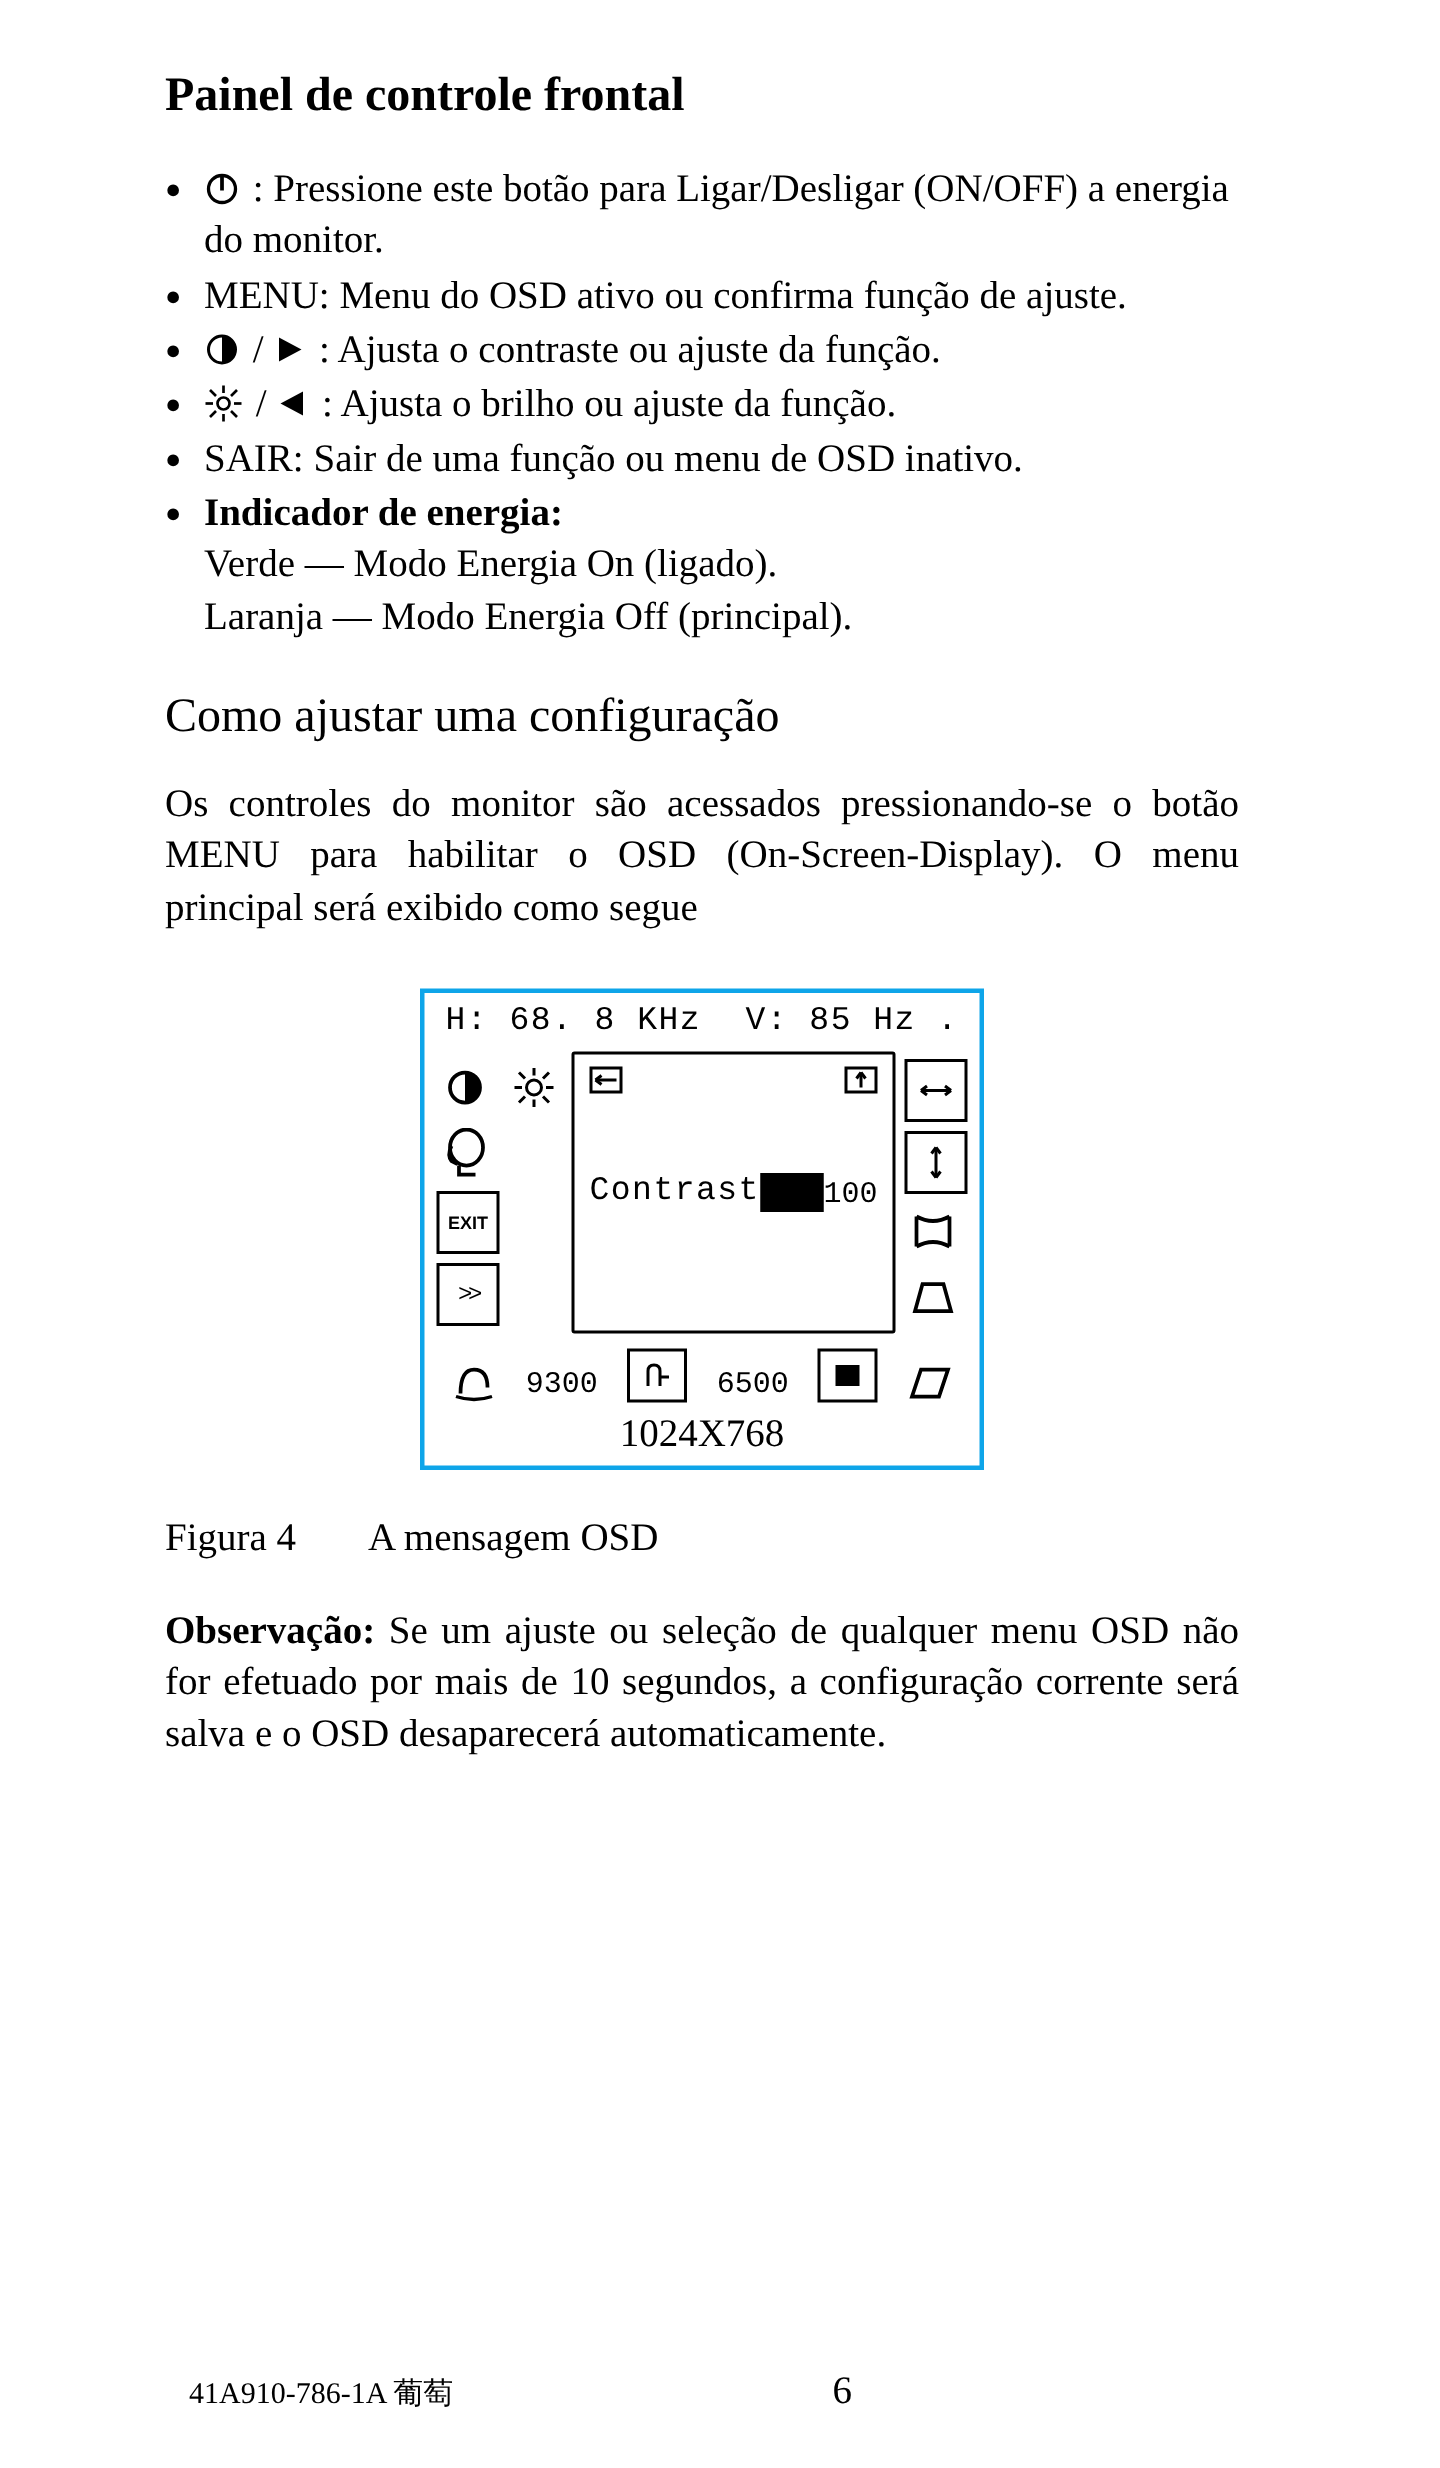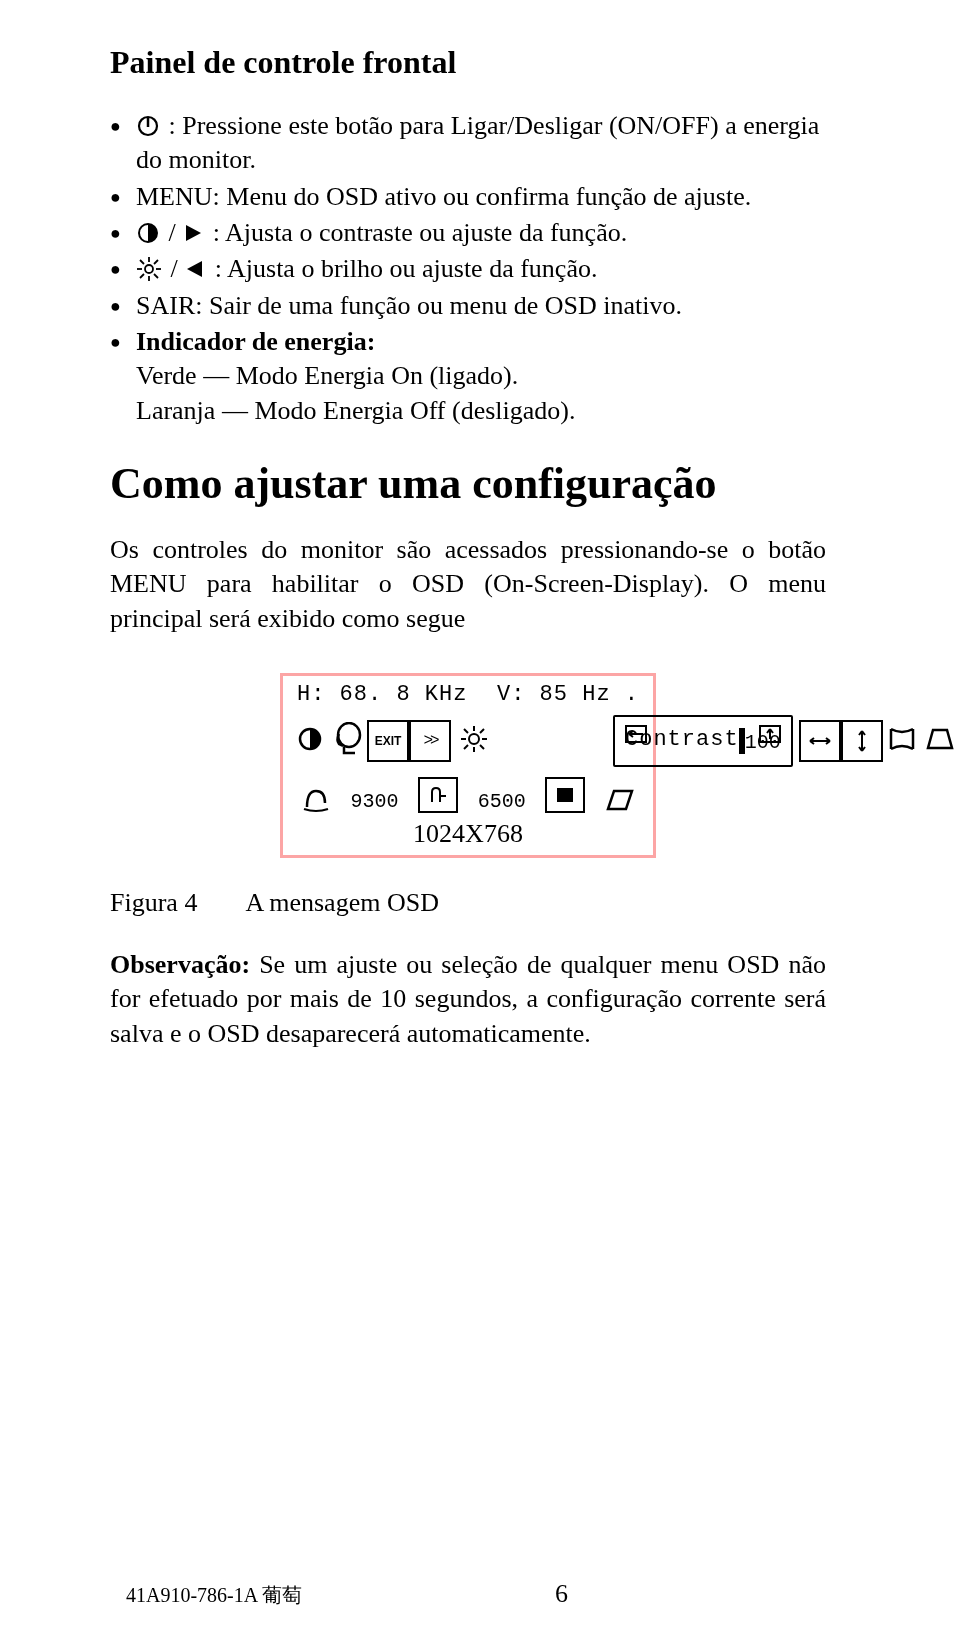--- a/index.html
+++ b/index.html
@@ -1,30 +1,30 @@
 <!DOCTYPE html>
 <html><head>
 <meta charset="utf-8">
 <style>
   html,body{margin:0;padding:0;background:#fff;font-family:"Times New Roman",Times,serif;color:#000}
   .page{width:916px;min-height:1645px;box-sizing:border-box;padding:44px 90px 30px 110px;position:relative}
   .h1{font-size:32px;font-weight:bold;margin:0 0 28px 0}
-  .h2{font-size:44px;font-weight:bold;margin:30px 0 24px 0}
+  .h2{font-size:32px;font-weight:normal;margin:30px 0 24px 0}
   ul.bullets{list-style:none;padding:0;margin:0}
   ul.bullets>li{display:flex;align-items:flex-start;font-size:26px;line-height:1.32;margin-bottom:2px}
   ul.bullets>li .dot{width:26px;flex:none;text-align:left;font-size:18px;line-height:34px}
   ul.bullets>li .body{flex:1}
   .inline-icon{display:inline-block;vertical-align:middle;margin-right:2px;position:relative;top:-2px}
   .bold{font-weight:bold}
   .para{font-size:26px;line-height:1.33;text-align:justify;margin:0 0 8px 0}
   .fig-wrap{display:flex;justify-content:center;margin:36px 0 30px 0}
-  .osd{width:370px;border:3px solid #fca5a5;font-family:"Courier New",monospace}
+  .osd{width:370px;border:3px solid #0ea5e9;font-family:"Courier New",monospace}
   .osd .top{display:flex;justify-content:space-between;padding:6px 14px 2px 14px;font-size:22px;letter-spacing:1px}
   .osd .mid{display:flex;align-items:stretch;padding:4px 6px 4px 6px}
-  .osd .col{display:flex;flex-direction:row;justify-content:space-between;padding:4px 2px}
+  .osd .col{display:flex;flex-direction:column;justify-content:space-between;padding:4px 2px}
   .osd .col .cell{width:38px;height:38px;display:flex;align-items:center;justify-content:center;margin:3px 0}
   .osd .col .box{border:2px solid #000}
   .osd .center{flex:1;border:2px solid #000;margin:2px 4px;border-radius:2px;display:flex;flex-direction:row;align-items:center;justify-content:center;padding:6px 10px;position:relative}
   .osd .center .lbl{font-size:22px;letter-spacing:1px;margin:4px 0 6px 0}
   .osd .center .bar{width:100%;height:20px;border:3px solid #000;background:#000}
   .osd .center .val{font-size:20px;margin-top:4px}
   .osd .bot{display:flex;align-items:flex-end;justify-content:space-around;padding:4px 8px;font-size:20px}
   .osd .bot .bcell{width:36px;height:32px;display:flex;align-items:center;justify-content:center}
   .osd .bot .box{border:2px solid #000}
   .osd .res{text-align:center;font-family:"Times New Roman",serif;font-size:26px;padding:2px 0 6px 0}
@@ -99,21 +99,21 @@
     </li>
     <li>
       <span class="dot">●</span>
       <span class="body">SAIR: Sair de uma função ou menu de OSD inativo.</span>
     </li>
     <li>
       <span class="dot">●</span>
       <span class="body">
         <span class="bold">Indicador de energia:</span><br>
         <span>Verde   — Modo Energia On (ligado).</span><br>
-        <span>Laranja — Modo Energia Off (desligado).</span>
+        <span>Laranja — Modo Energia Off (principal).</span>
       </span>
     </li>
   </ul>
 
   <div class="h2">Como ajustar uma configuração</div>
 
   <p class="para">Os controles do monitor são acessados pressionando-se o botão MENU para habilitar o OSD (On-Screen-Display). O menu principal será exibido como segue</p>
 
   <div class="fig-wrap">
     <div class="osd">

